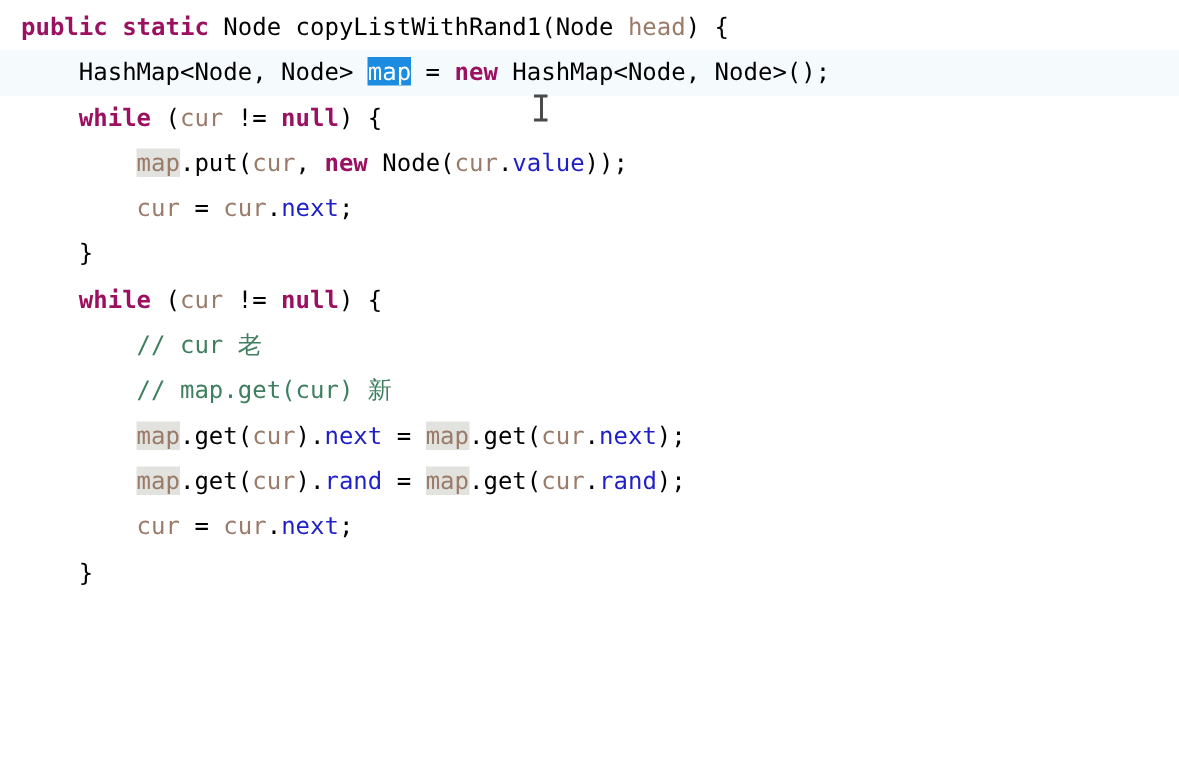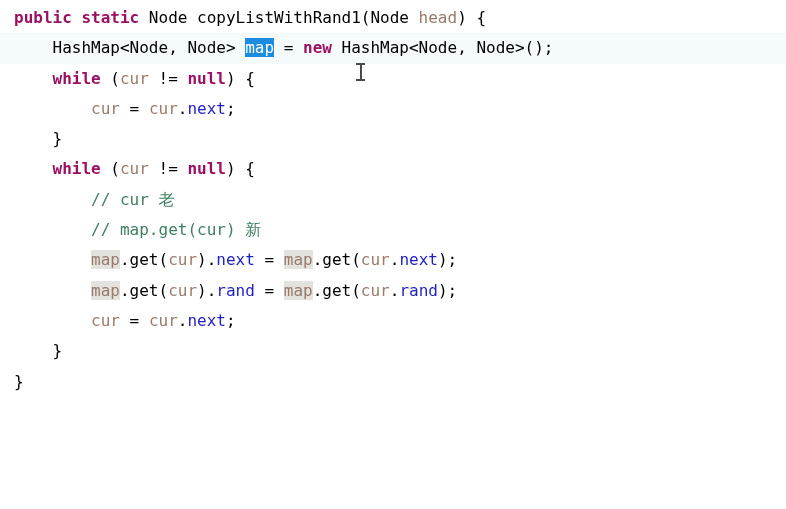--- a/index.html
+++ b/index.html
@@ -91,20 +91,21 @@
 <div id="editor">
   <div class="code-area">
 
     <div class="line"><span class="kw">public</span><span class="plain"> </span><span class="kw">static</span><span class="plain"> Node copyListWithRand1(Node </span><span class="var">head</span><span class="plain">) {</span></div>
 
     <div class="line current"><span class="plain">    HashMap&lt;Node, Node&gt; </span><span class="sel">map</span><span class="plain"> = </span><span class="kw">new</span><span class="plain"> HashMap&lt;Node, Node&gt;();</span></div>
 
 
     <div class="line"><span class="plain">    </span><span class="kw">while</span><span class="plain"> (</span><span class="var">cur</span><span class="plain"> != </span><span class="kw">null</span><span class="plain">) {</span></div>
 
+    <div class="line"><span class="plain">        </span><span class="occ">map</span><span class="plain">.put(</span><span class="var">cur</span><span class="plain">, </span><span class="kw">new</span><span class="plain"> Node(</span><span class="var">cur</span><span class="plain">.</span><span class="field">value</span><span class="plain">));</span></div>
 
     <div class="line"><span class="plain">        </span><span class="var">cur</span><span class="plain"> = </span><span class="var">cur</span><span class="plain">.</span><span class="field">next</span><span class="plain">;</span></div>
 
     <div class="line"><span class="plain">    }</span></div>
 
 
     <div class="line"><span class="plain">    </span><span class="kw">while</span><span class="plain"> (</span><span class="var">cur</span><span class="plain"> != </span><span class="kw">null</span><span class="plain">) {</span></div>
 
     <div class="line"><span class="plain">        </span><span class="comment">// cur </span><span class="comment cjk">老</span></div>
 

